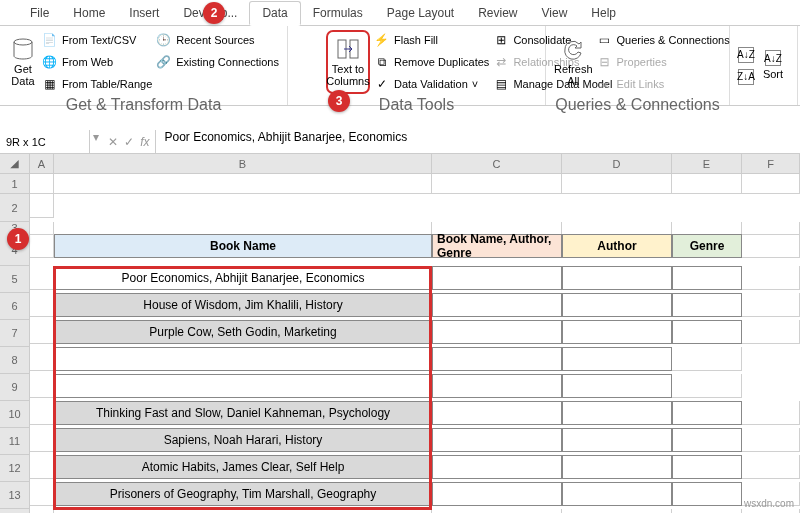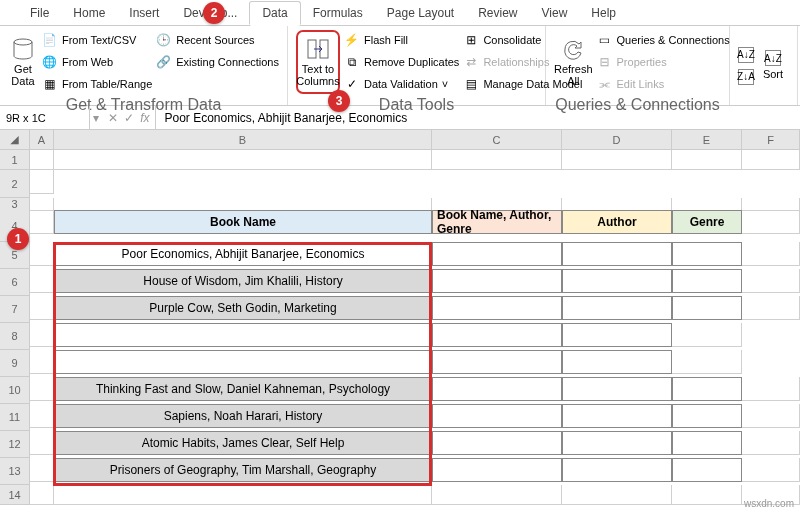--- a/index.html
+++ b/index.html
@@ -10,31 +10,31 @@
 .tab { padding: 0 12px; height: 100%; display: flex; align-items: center; cursor: pointer; font-size: 12px; color: #444; }
 .tab.active { background: #fff; border: 1px solid #ccc; border-bottom: 2px solid #fff; position: relative; top: 1px; }
 .tab-data-highlight { border: 2px solid #d62e2e; border-radius: 3px; position: relative; }
 
 
 .ribbon { height: 80px; display: flex; background: #fff; border-bottom: 1px solid #ccc; }
 .ribbon-group { border-right: 1px solid #ddd; padding: 4px 8px; display: flex; flex-direction: column; justify-content: space-between; }
 .ribbon-group-label { font-size: 16px; color: #666; text-align: center; padding-top: 2px; }
 .ribbon-content { display: flex; gap: 4px; flex: 1; }
 .btn-big { display: flex; flex-direction: column; align-items: center; justify-content: center; width: 44px; font-size: 11px; gap: 2px; text-align: center; line-height: 1.1; }
-.btn-big.highlight { border: 2px solid #d62e2e; border-radius: 7px; }
+.btn-big.highlight { border: 2px solid #d62e2e; border-radius: 7px; margin-left: 30px; }
 .btn-list { display: flex; flex-direction: column; gap: 2px; font-size: 11px; }
 .btn-item { display: flex; align-items: center; gap: 4px; height: 20px; white-space: nowrap; }
 .btn-item.disabled { color: #aaa; }
 .icon { width: 16px; height: 16px; display: inline-flex; align-items: center; justify-content: center; font-size: 12px; }
 
 
 .callout { position: absolute; width: 22px; height: 22px; border-radius: 50%; background: #d62e2e; color: #fff; font-weight: bold; font-size: 12px; display: flex; align-items: center; justify-content: center; z-index: 100; box-shadow: 0 1px 3px rgba(0,0,0,0.3); }
 
 
-.formula-row { height: 24px; display: flex; border-bottom: 1px solid #ccc; align-items: center; }
+.formula-row { height: 24px; display: flex; border-bottom: 1px solid #ccc; align-items: flex-start; margin-top: 24px; }
 .name-box { width: 90px; border-right: 1px solid #ccc; padding: 0 6px; height: 100%; display: flex; align-items: center; font-size: 11px; }
 .fx-group { display: flex; align-items: center; gap: 6px; padding: 0 6px; border-right: 1px solid #ccc; height: 100%; color: #999; }
 .formula-bar { flex: 1; padding: 0 8px; font-size: 12px; }
 
 
 .sheet-area { position: relative; }
 .col-headers { display: grid; grid-template-columns: 30px 24px 378px 130px 110px 70px 58px; background: #e6e6e6; height: 20px; }
 .col-header { border-right: 1px solid #ccc; border-bottom: 1px solid #ccc; text-align: center; font-size: 11px; color: #666; display: flex; align-items: center; justify-content: center; }
 .row { display: grid; grid-template-columns: 30px 24px 378px 130px 110px 70px 58px; }
 .row-header { background: #e6e6e6; border-right: 1px solid #ccc; border-bottom: 1px solid #ccc; text-align: center; font-size: 11px; color: #666; display: flex; align-items: center; justify-content: center; height: 100%; }

